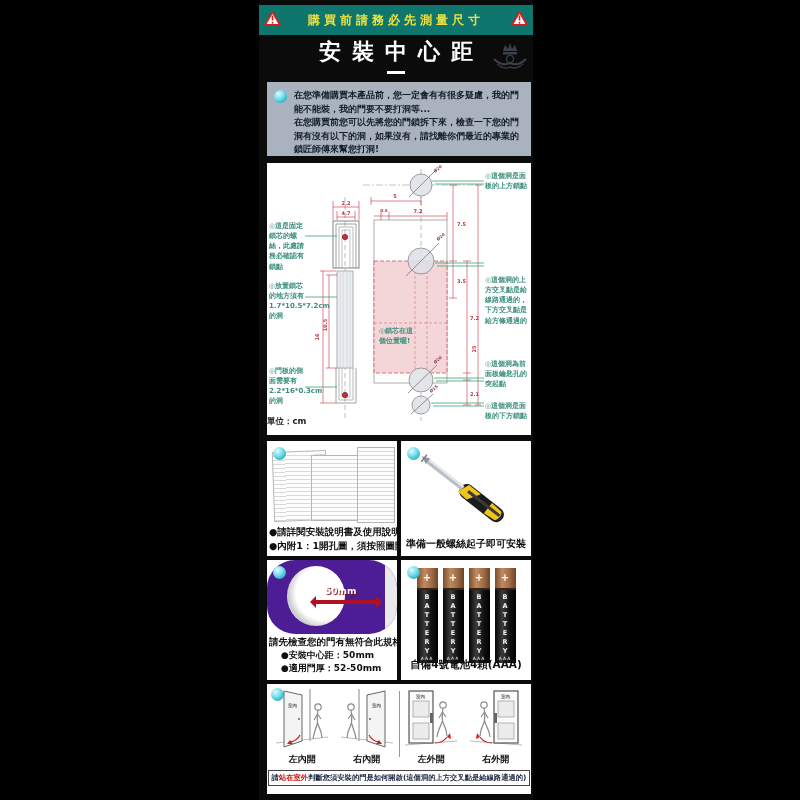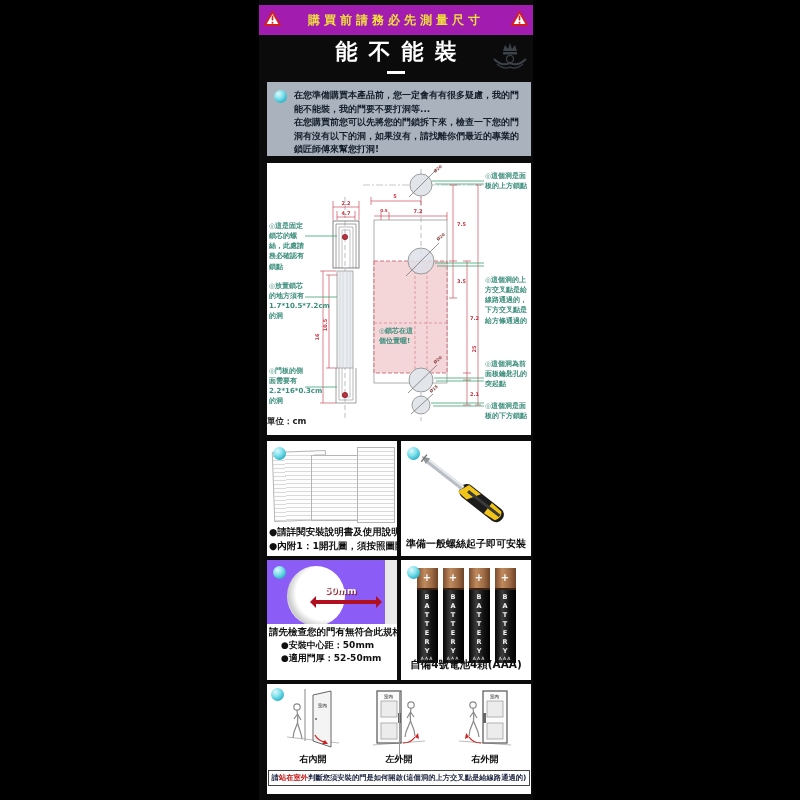--- a/index.html
+++ b/index.html
@@ -3,21 +3,21 @@
 <meta charset="utf-8">
 <style>
   html,body{margin:0;padding:0;}
   body{
     width:800px;height:800px;background:#000;position:relative;overflow:hidden;
     font-family:"DejaVu Sans",sans-serif;
   }
   .column{position:absolute;left:259px;top:0;width:274px;height:800px;background:#0b0b0b;}
 
   
-  .banner{margin-top:5px;height:24px;background:#a21caf;display:flex;align-items:center;
+  .banner{margin-top:5px;height:24px;background:#0f766e;display:flex;align-items:center;
     justify-content:space-between;padding:15px 5px;box-sizing:border-box;}
   .banner-text{color:#f1e13b;font-size:12px;font-weight:bold;letter-spacing:4px;white-space:nowrap;}
 
   
   .header{position:relative;text-align:center;color:#fff;}
   .subtitle{font-family:"DejaVu Serif",serif;font-weight:bold;font-size:11px;letter-spacing:1.5px;
     margin-top:6px;}
   .title{font-size:22px;font-weight:bold;letter-spacing:11px;padding-left:11px;margin-top:2px;}
   .title-dash{width:18px;height:3px;background:#fff;margin:4px auto 0;}
   .emblem{position:absolute;right:3px;top:0;}
@@ -61,21 +61,21 @@
   .p1{left:6px;top:10px;width:52px;height:68px;transform:rotate(-2deg);}
   .p2{left:44px;top:14px;width:50px;height:64px;}
   .p3{left:90px;top:6px;width:36px;height:74px;}
   .man-bullet{font-size:9.5px;font-weight:bold;color:#101010;line-height:14px;padding-left:2px;white-space:nowrap;}
 
   
   .sd-img{height:96px;display:flex;align-items:center;justify-content:center;}
   .sd-caption{text-align:center;font-size:10px;font-weight:bold;color:#101010;white-space:nowrap;}
 
   
-  .hole-img{height:64px;background:#8b5cf6;position:relative;overflow:hidden;}
+  .hole-img{height:74px;background:#4c1d95;position:relative;overflow:hidden;border-radius:28px;}
   .hole-img .white-strip{position:absolute;right:0;top:0;width:12px;height:100%;background:#e9e9e9;}
   .hole-circle{position:absolute;left:20px;top:6px;width:58px;height:60px;border-radius:50%;
     background:radial-gradient(circle at 62% 45%,#ffffff 55%,#c9c9c9 72%,#ffffff 78%);}
   .hole-arrow{position:absolute;left:46px;top:40px;width:66px;height:4px;background:#b01020;}
   .hole-arrow:before,.hole-arrow:after{content:"";position:absolute;top:-4px;border:6px solid transparent;}
   .hole-arrow:before{left:-9px;border-right-color:#b01020;}
   .hole-arrow:after{right:-9px;border-left-color:#b01020;}
   .arrow-label{position:absolute;left:58px;top:26px;color:#fff;font-size:9px;font-weight:bold;
     text-shadow:1px 1px 1px #7a0c16;}
   .hole-title{font-size:9.5px;font-weight:bold;color:#101010;margin-top:2px;padding-left:2px;white-space:nowrap;}
@@ -124,21 +124,21 @@
     <span>
       <svg width="17" height="15" viewBox="0 0 17 15">
         <polygon points="8.5,1 16,14 1,14" fill="#fff" stroke="#d42020" stroke-width="1.8" stroke-linejoin="round"></polygon>
         <line x1="8.5" y1="4.5" x2="8.5" y2="9.5" stroke="#d42020" stroke-width="1.6"></line>
         <circle cx="8.5" cy="11.8" r="1" fill="#d42020"></circle>
       </svg>
     </span>
   </div>
 
   <div class="header">
-    <div class="title">能不能裝</div>
+    <div class="title">安裝中心距</div>
     <div class="title-dash"></div>
     <span class="emblem">
       <svg width="40" height="40" viewBox="0 0 40 40">
         <path d="M13 14 L15 8 L18 12 L20 6 L22 12 L25 8 L27 14 Z" fill="#3c424a"></path>
         <rect x="13" y="15" width="14" height="2.5" fill="#3c424a"></rect>
         <path d="M4 22 q8 8 16 4 M36 22 q-8 8 -16 4" stroke="#3c424a" stroke-width="2" fill="none"></path>
         <path d="M7 27 q7 6 13 3 M33 27 q-7 6 -13 3" stroke="#343a41" stroke-width="1.5" fill="none"></path>
         <circle cx="20" cy="22" r="3.5" fill="none" stroke="#3c424a" stroke-width="1.2"></circle>
       </svg>
     </span>
@@ -356,20 +356,38 @@
         </div>
         <div class="bat-caption">自備4號電池4顆(AAA)</div>
       </div>
     </div>
 
     <div class="doors-panel panel">
       <span class="sphere"></span>
       <div class="doors-row">
         <div class="doors-divider"></div>
 
+        <div class="door-fig">
+          <svg width="56" height="64" viewBox="0 0 56 64">
+            <line x1="36" y1="2" x2="36" y2="54" stroke="#888" stroke-width="1"></line>
+            <path d="M2 56 L54 50" stroke="#aaa" stroke-width="0.8"></path>
+            <polygon points="10,4 28,8 28,54 10,60" fill="#f4f4f4" stroke="#666" stroke-width="1"></polygon>
+            <text class="room" x="14" y="20">室內</text>
+            <circle cx="25" cy="32" r="0.9" fill="#555"></circle>
+            <path d="M26 48 q-3 6 -10 7" fill="none" stroke="#c22" stroke-width="1.2"></path>
+            <polygon points="16,53 13,57 19,57" fill="#c22"></polygon>
+            <g stroke="#8a8a8a" stroke-width="1.2" fill="none">
+              <circle cx="44" cy="20" r="3.2" fill="#fff"></circle>
+              <path d="M44 23 C43 28 43 32 43.5 36"></path>
+              <path d="M43.5 27 L40 33 M43.5 27 L47 32"></path>
+              <path d="M43.5 36 L40 47 L39 52 M43.5 36 L47 45 L48 51"></path>
+            </g>
+          </svg>
+          <div class="door-label">左內開</div>
+        </div>
 
         <div class="door-fig">
           <svg width="56" height="64" viewBox="0 0 56 64">
             <line x1="20" y1="2" x2="20" y2="54" stroke="#888" stroke-width="1"></line>
             <path d="M2 50 L54 56" stroke="#aaa" stroke-width="0.8"></path>
             <polygon points="46,4 28,8 28,54 46,60" fill="#f4f4f4" stroke="#666" stroke-width="1"></polygon>
             <text class="room" x="33" y="20">室內</text>
             <circle cx="31" cy="32" r="0.9" fill="#555"></circle>
             <path d="M30 48 q3 6 10 7" fill="none" stroke="#c22" stroke-width="1.2"></path>
             <polygon points="40,53 43,57 37,57" fill="#c22"></polygon>

